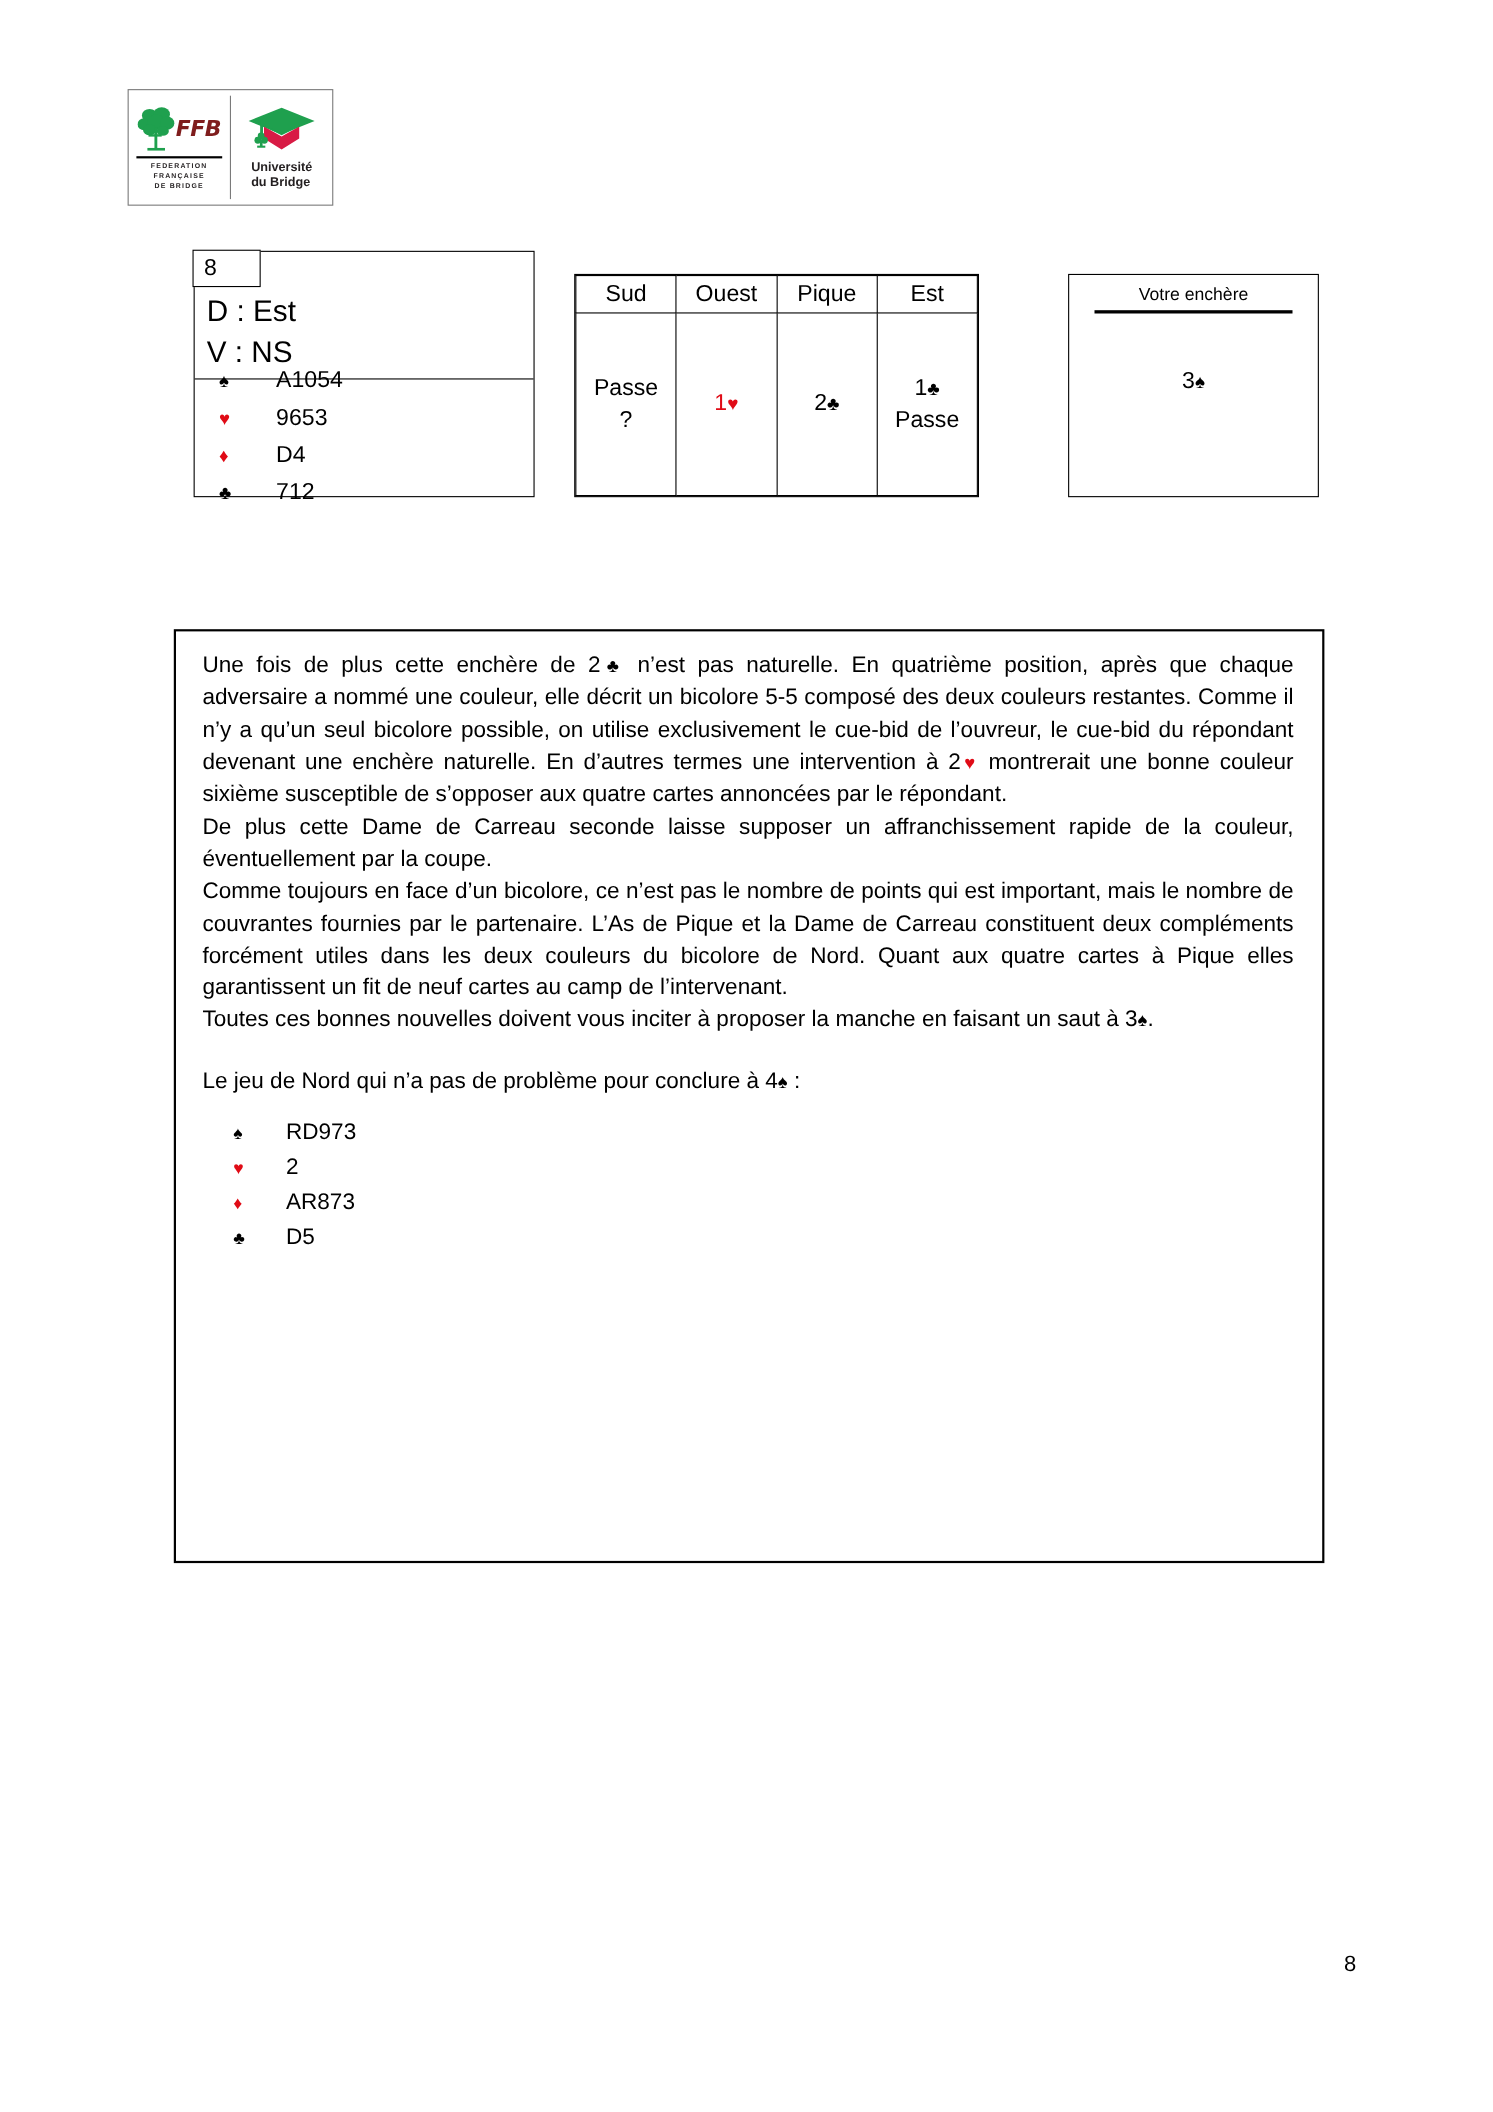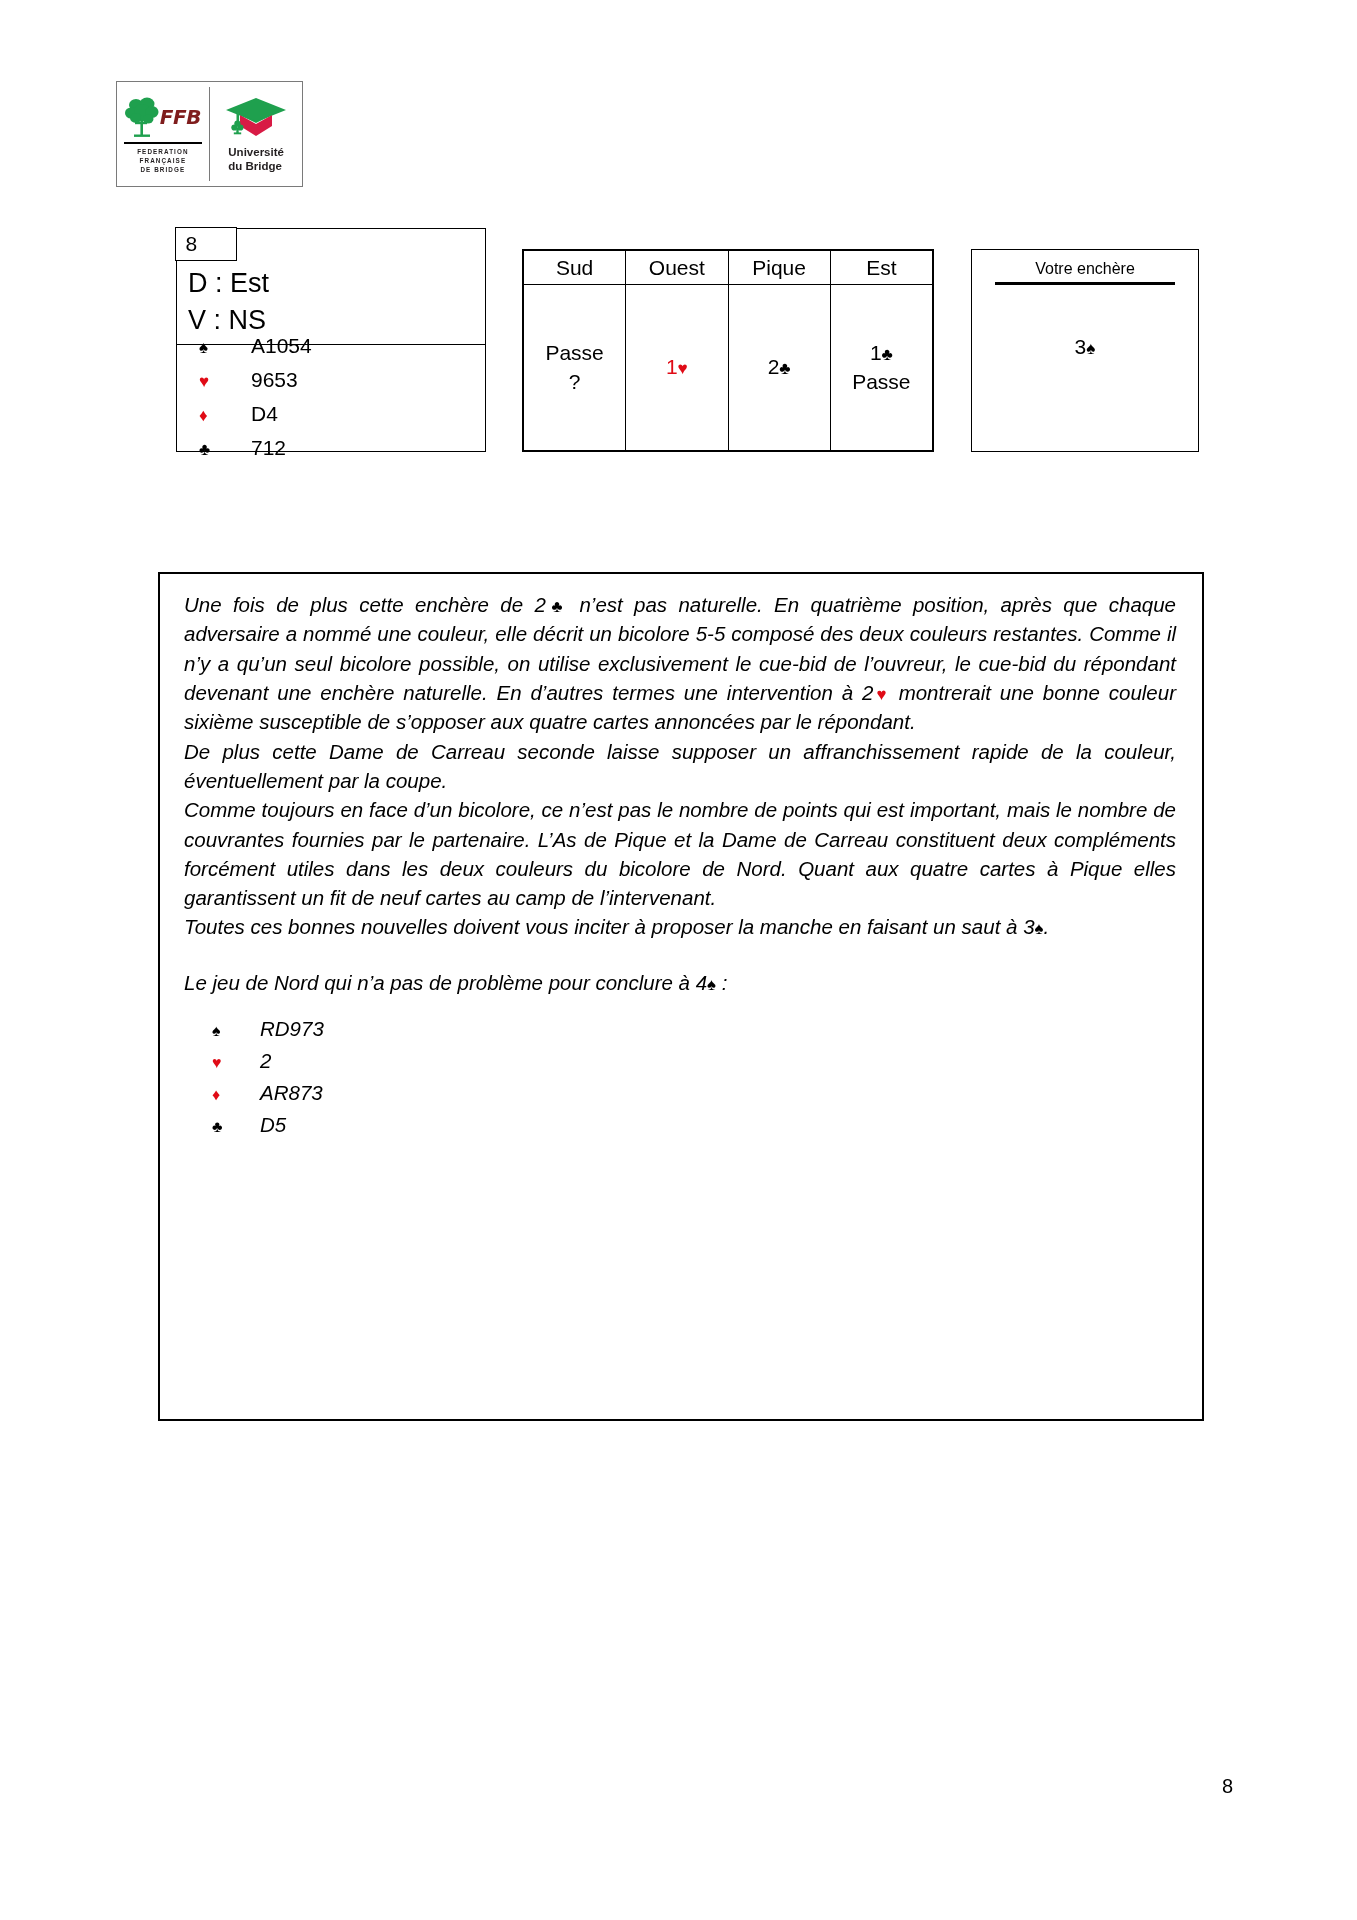--- a/index.html
+++ b/index.html
@@ -104,21 +104,21 @@
   .suit-sym { width: 52px; font-size: 17px; line-height: 1; }
   .suit-cards { font-size: 21px; }
   .red { color: #e00b16; }
   .black { color: #000; }
 
   
   .bid-table {
     position: absolute;
     left: 522px;
     top: 249px;
-    width: 412px;
+    width: 368px;
     height: 203px;
     border: 1.6px solid #000;
     background: #fff;
     border-collapse: collapse;
     table-layout: fixed;
   }
   .bid-table table { width: 100%; height: 100%; border-collapse: collapse; table-layout: fixed; }
   .bid-table th, .bid-table td {
     border: 1.6px solid #000;
     text-align: center;
@@ -147,21 +147,20 @@
   
   .comment-box {
     position: absolute;
     left: 158px;
     top: 572px;
     width: 1046px;
     height: 849px;
     border: 2px solid #000;
     background: #fff;
     padding: 16px 26px 10px 24px;
-    font-style: italic;
   }
   .comment-box p {
     margin: 0;
     font-size: 20.5px;
     line-height: 1.43;
     text-align: justify;
     text-justify: inter-word;
   }
   .comment-box p.last-line { text-align: left; }
   .gap { height: 26px; }

